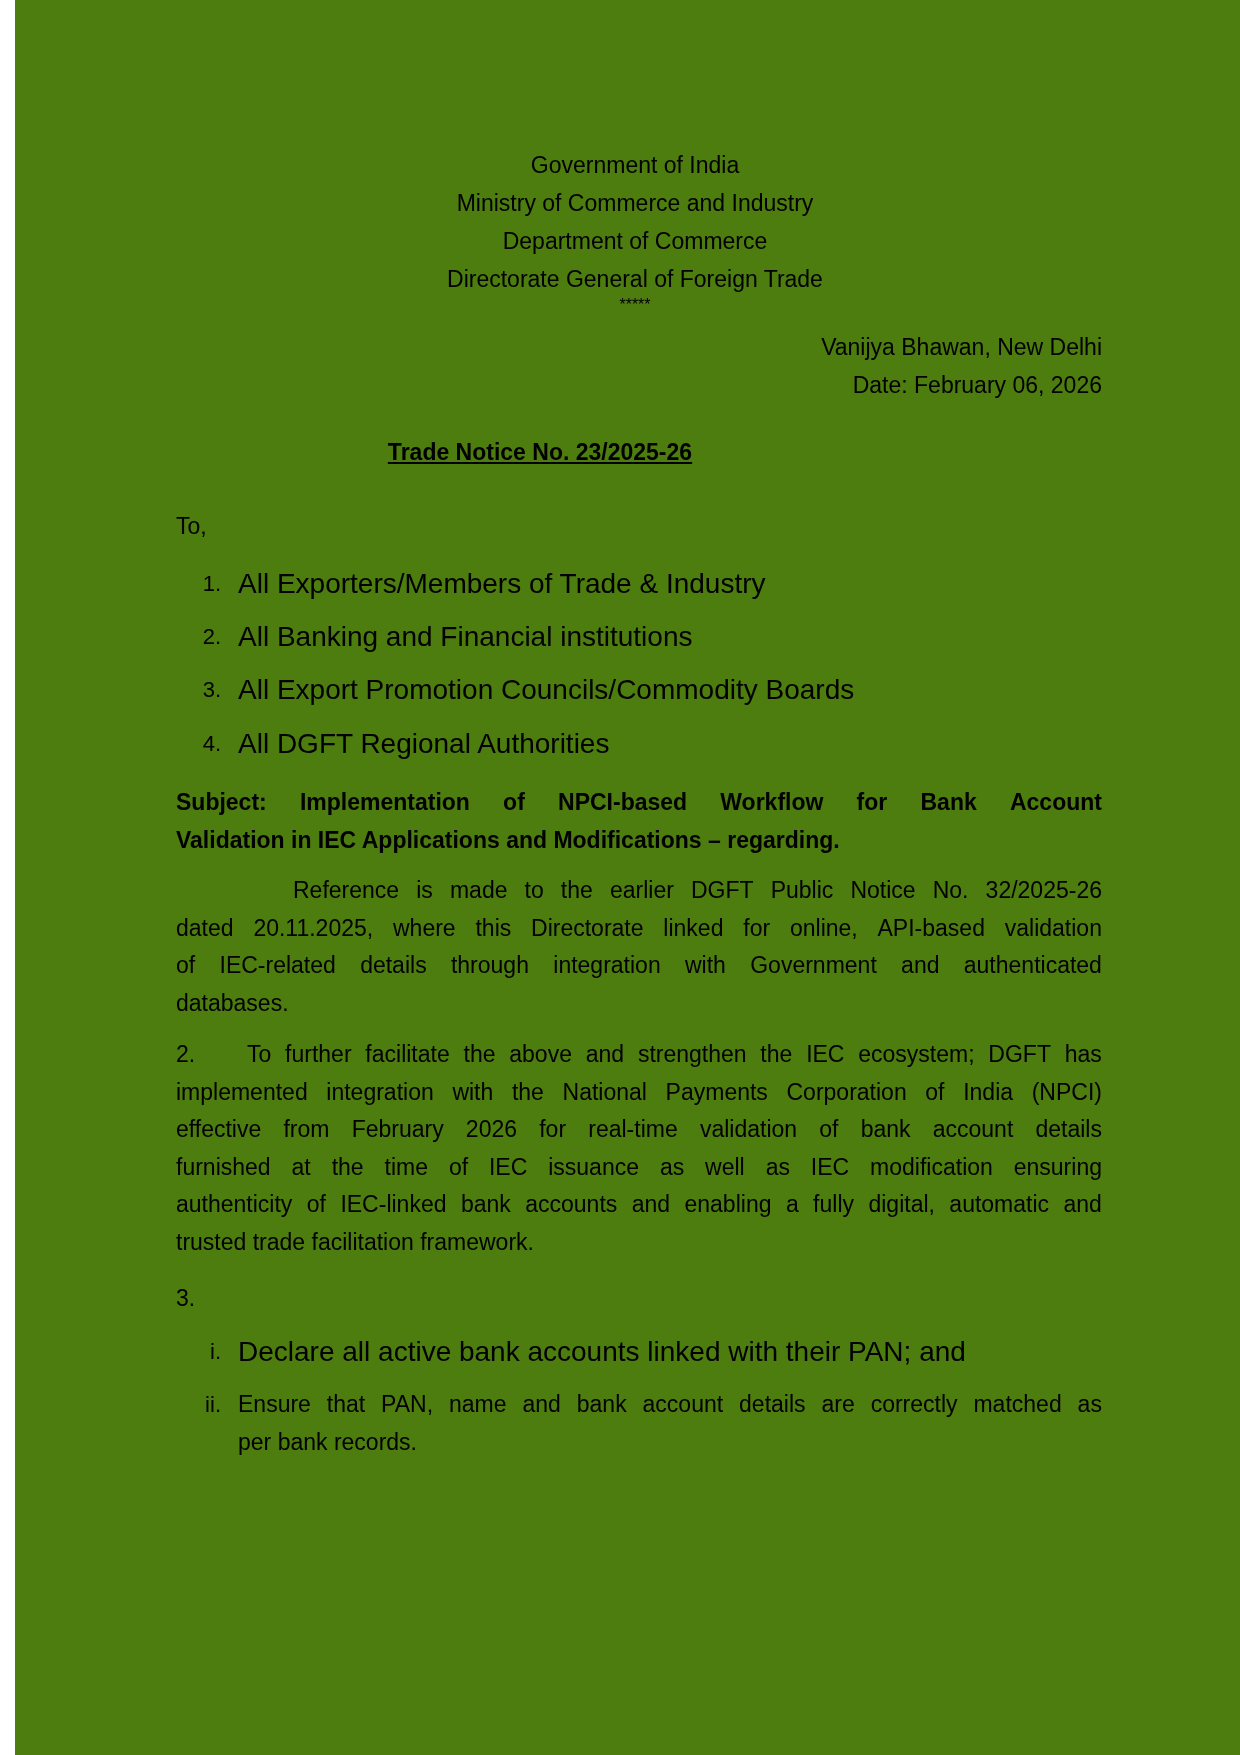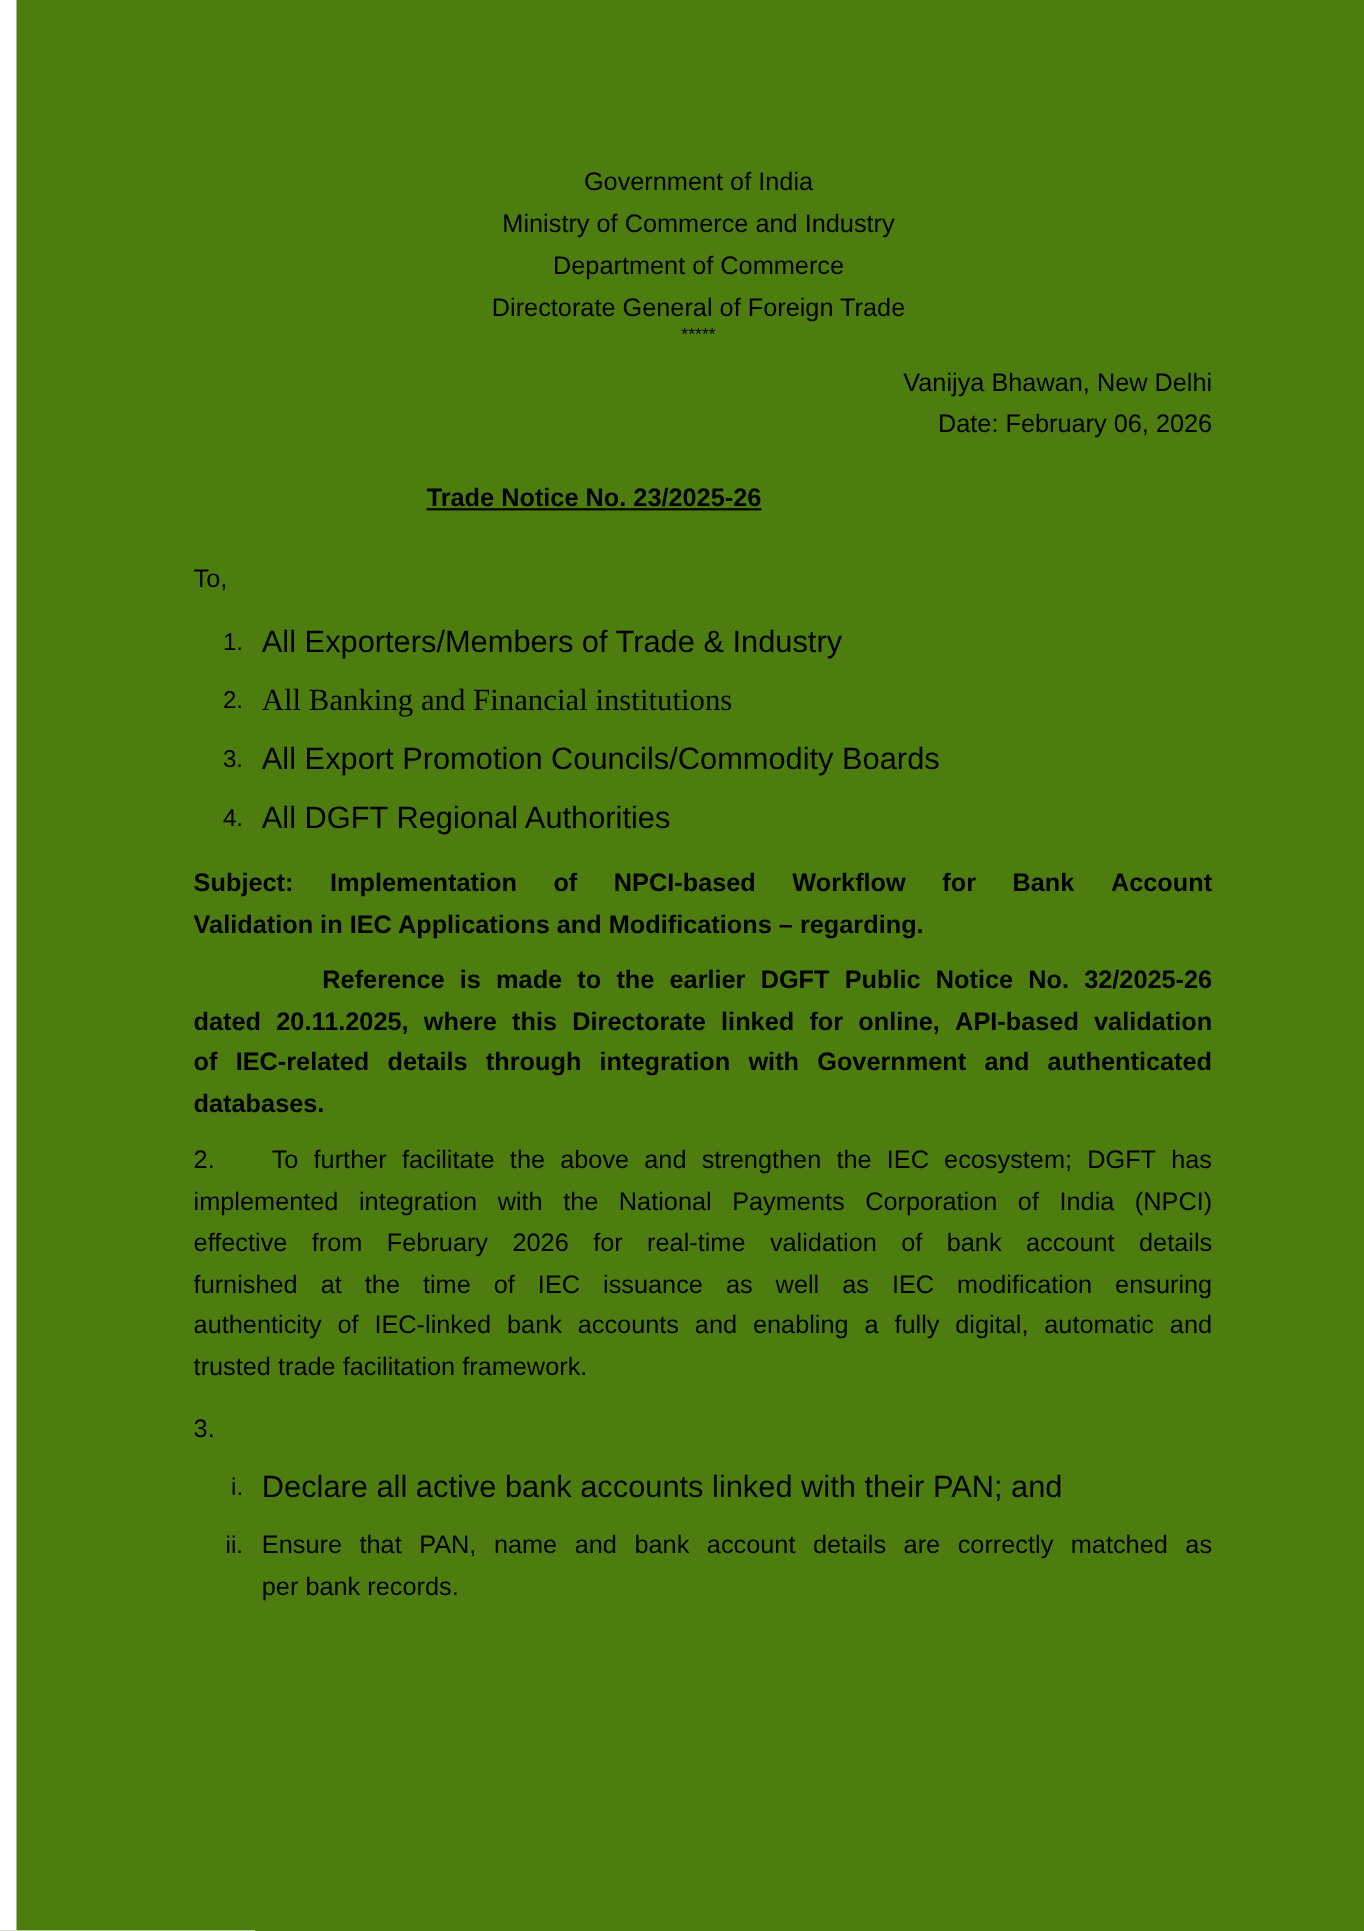--- a/index.html
+++ b/index.html
@@ -36,21 +36,21 @@
 
   <div class="abs salutation" style="top:513px;">To,</div>
 
   <div>
     <div class="abs" style="top:571px; left:170px;">
       <span class="abs li-num" style="left:0; top:0;">1.</span>
       <span class="abs li-text" style="left:53px; top:0;">All Exporters/Members of Trade &amp; Industry</span>
     </div>
     <div class="abs" style="top:624px; left:170px;">
       <span class="abs li-num" style="left:0; top:0;">2.</span>
-      <span class="abs li-text" style="left:53px; top:0;font-family:Liberation Serif, serif;">All Banking and Financial institutions</span>
+      <span class="abs li-text" style="left:53px; top:0;">All Banking and Financial institutions</span>
     </div>
     <div class="abs" style="top:677px; left:170px;">
       <span class="abs li-num" style="left:0; top:0;">3.</span>
       <span class="abs li-text" style="left:53px; top:0;">All Export Promotion Councils/Commodity Boards</span>
     </div>
     <div class="abs" style="top:731px; left:170px;">
       <span class="abs li-num" style="left:0; top:0;">4.</span>
       <span class="abs li-text" style="left:53px; top:0;">All DGFT Regional Authorities</span>
     </div>
   </div>
@@ -62,21 +62,21 @@
         <span>of</span>
         <span>NPCI-based</span>
         <span>Workflow</span>
         <span>for</span>
         <span>Bank</span>
         <span>Account</span>
       </div>
     <div class="lastline">Validation in IEC Applications and Modifications – regarding.</div>
   </div>
 
-  <div class="abs block" style="top:872px;font-weight:bold;">
+  <div class="abs block" style="top:872px;">
     <div class="jline" style="padding-left:117px;">
         <span>Reference</span>
         <span>is</span>
         <span>made</span>
         <span>to</span>
         <span>the</span>
         <span>earlier</span>
         <span>DGFT</span>
         <span>Public</span>
         <span>Notice</span>

